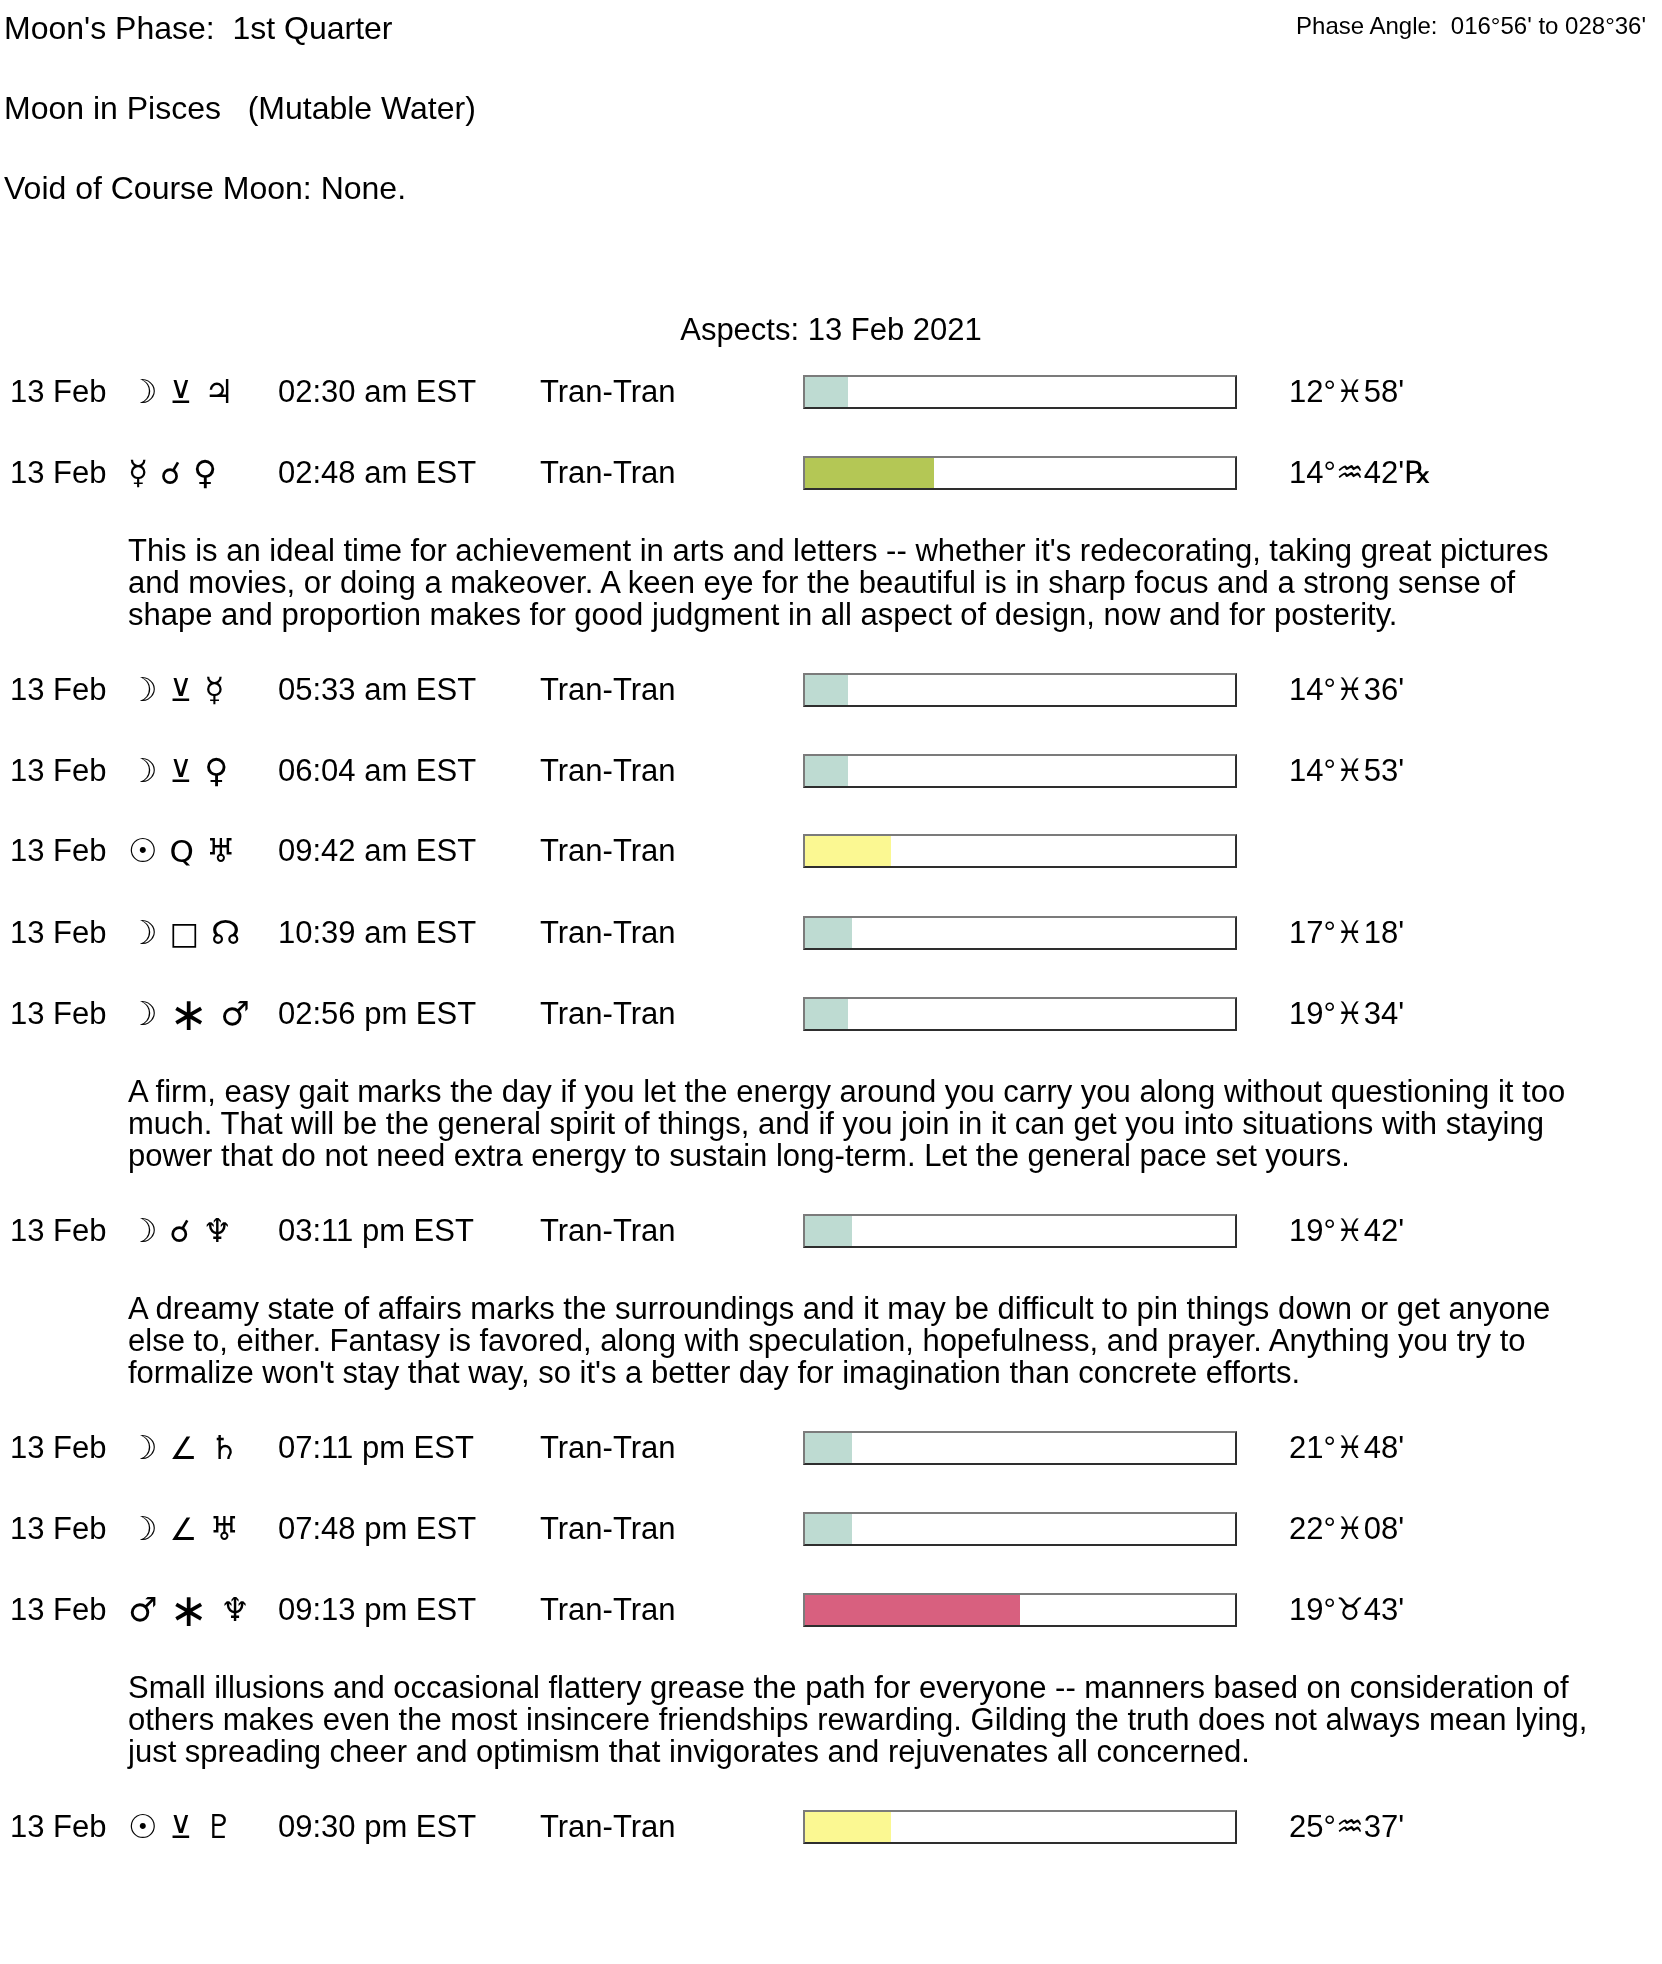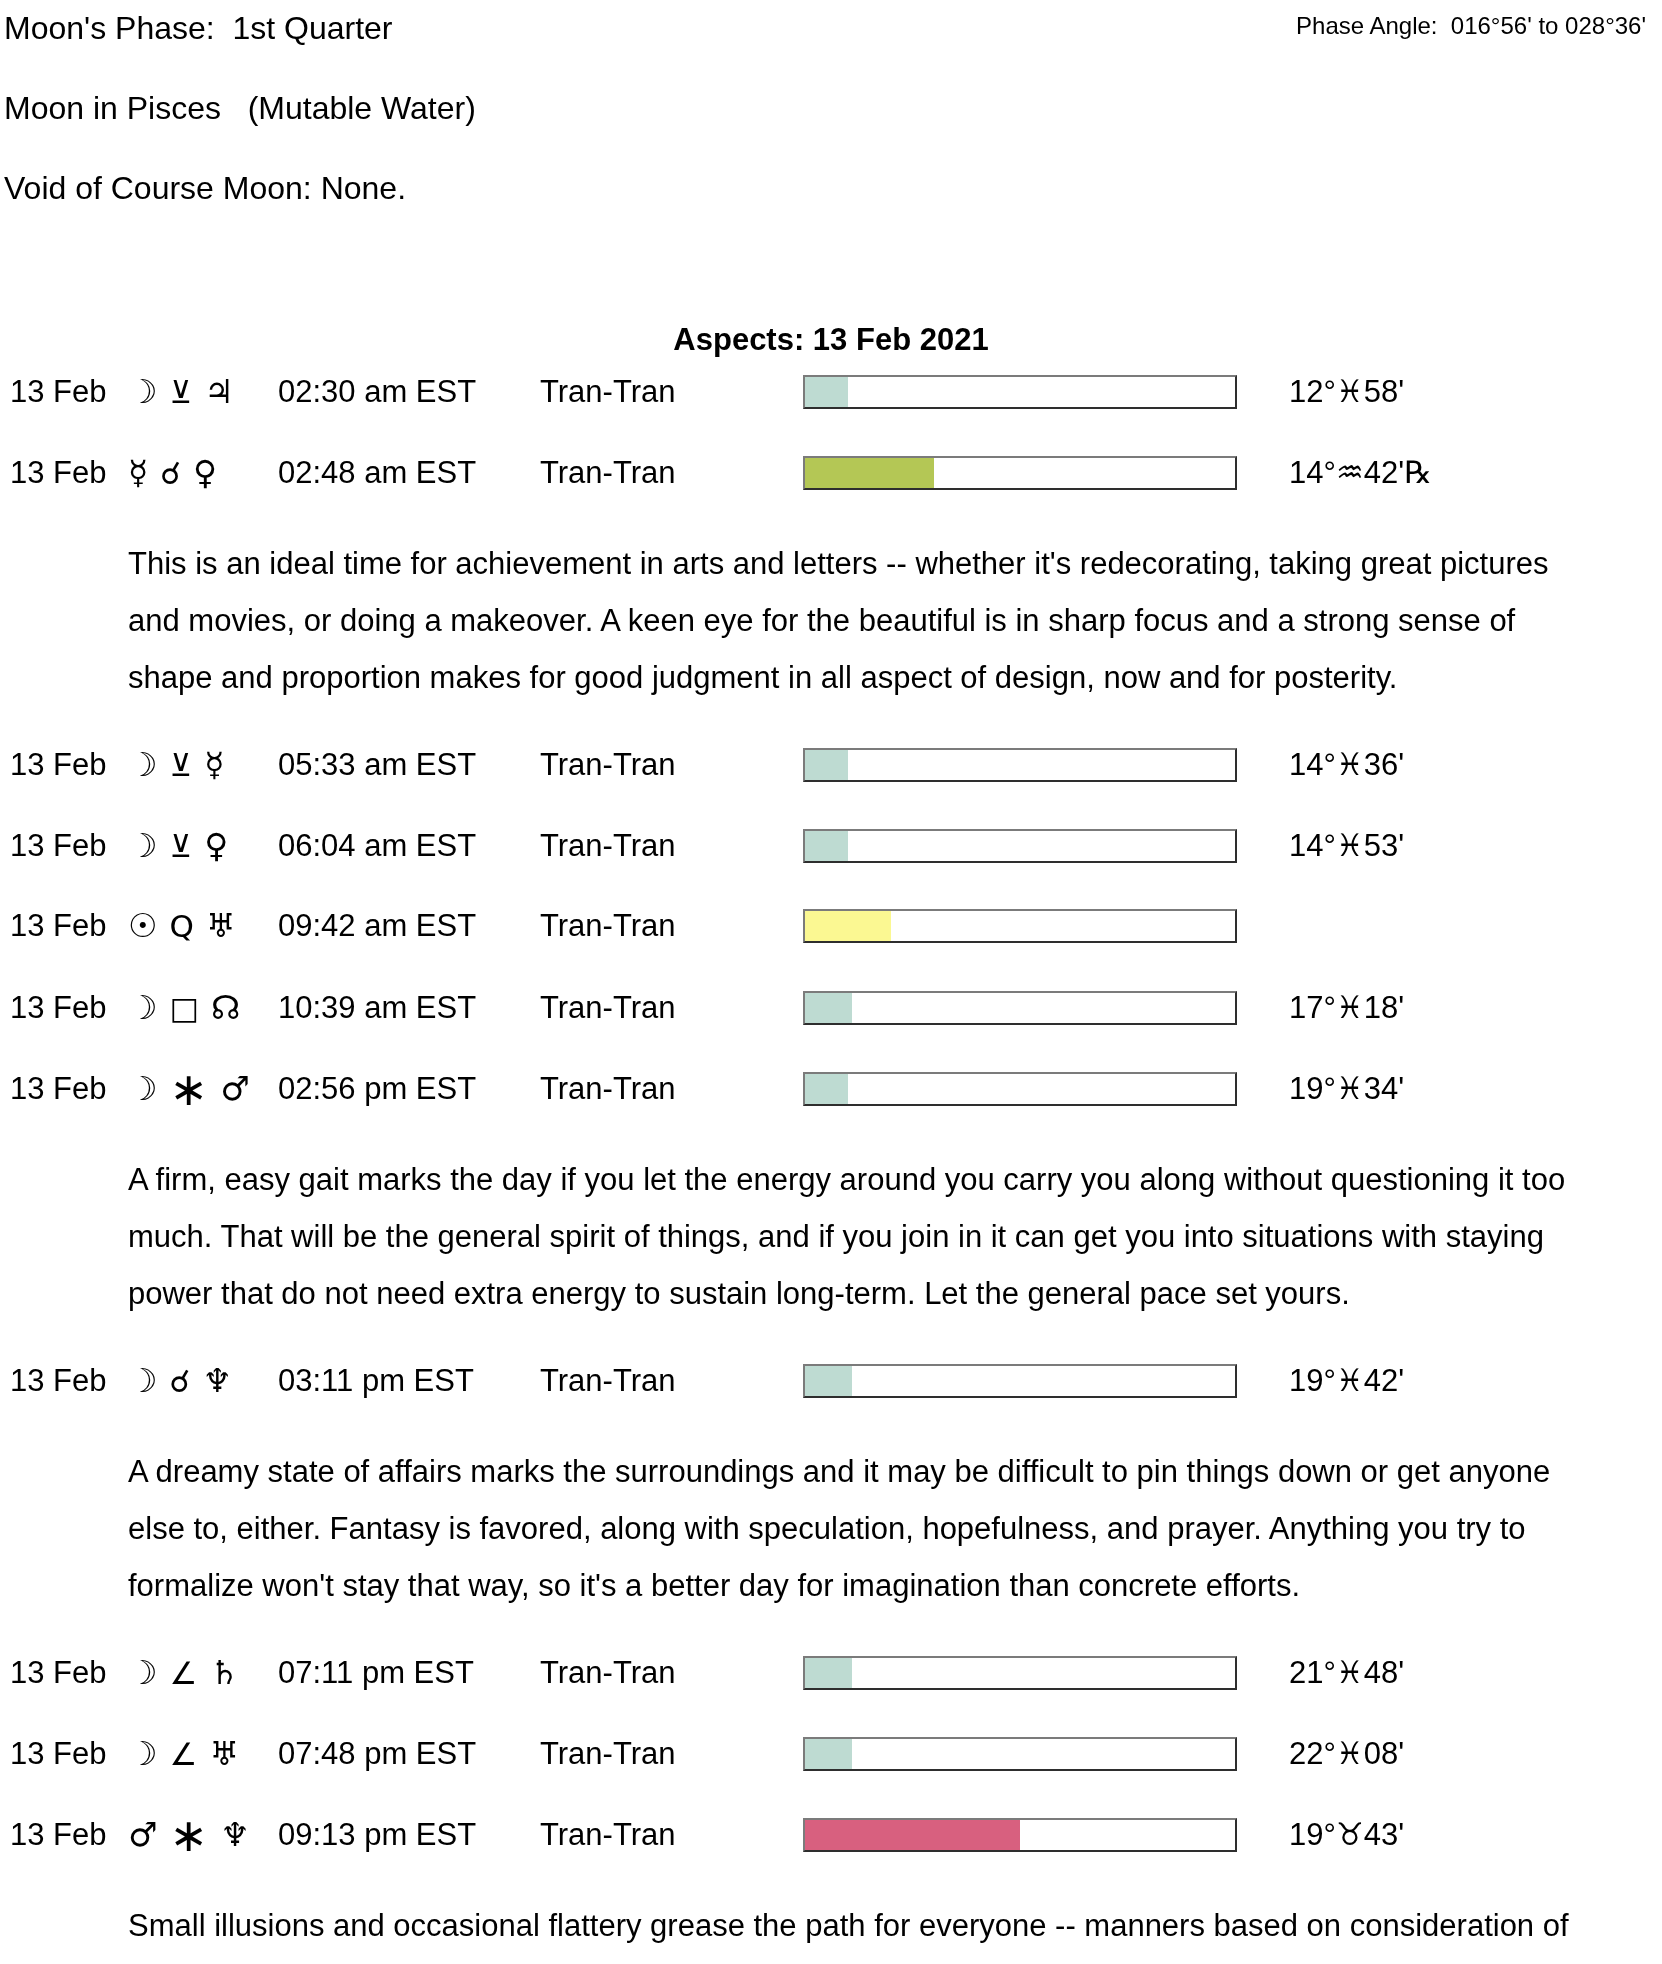--- a/index.html
+++ b/index.html
@@ -11,22 +11,22 @@
   }
   .pre { white-space:pre; }
 
   .hline { position:absolute; left:4px; font-size:32px; }
   #moon-phase { top:10px; }
   #moon-sign  { top:90px; }
   #voc        { top:170px; }
   #phase-angle{ position:absolute; top:12px; right:16px; font-size:24px; }
 
   #aspects-title {
-    position:absolute; top:322px; left:0; width:100%;
-    text-align:center; font-size:31px;font-weight:bold;
+    position:absolute; top:312px; left:0; width:100%;
+    text-align:center; font-size:31px;
   }
 
   #aspect-list { position:absolute; top:373px; left:10px; width:1646px; }
 
   .row {
     display:grid;
     grid-template-columns:118px 150px 262px 263px 434px 1fr;
     align-items:center;
     height:34px;
     margin-bottom:47px;
@@ -46,21 +46,21 @@
     position:relative;
   }
   .barfill { position:absolute; left:0; top:0; bottom:0; }
 
   .degree { padding-left:52px; white-space:pre; }
 
   .note {
     width:1465px;
     margin:10px 0 40px 118px;
     font-size:31px;
-    line-height:57px;
+    line-height:32px;
   }
 </style>
 </head>
 <body>
 
 <div id="moon-phase" class="hline pre">Moon's Phase:  1st Quarter</div>
 <div id="phase-angle" class="pre">Phase Angle:  016°56' to 028°36'</div>
 <div id="moon-sign" class="hline pre">Moon in Pisces   (Mutable Water)</div>
 <div id="voc" class="hline pre">Void of Course Moon: None.</div>
 

